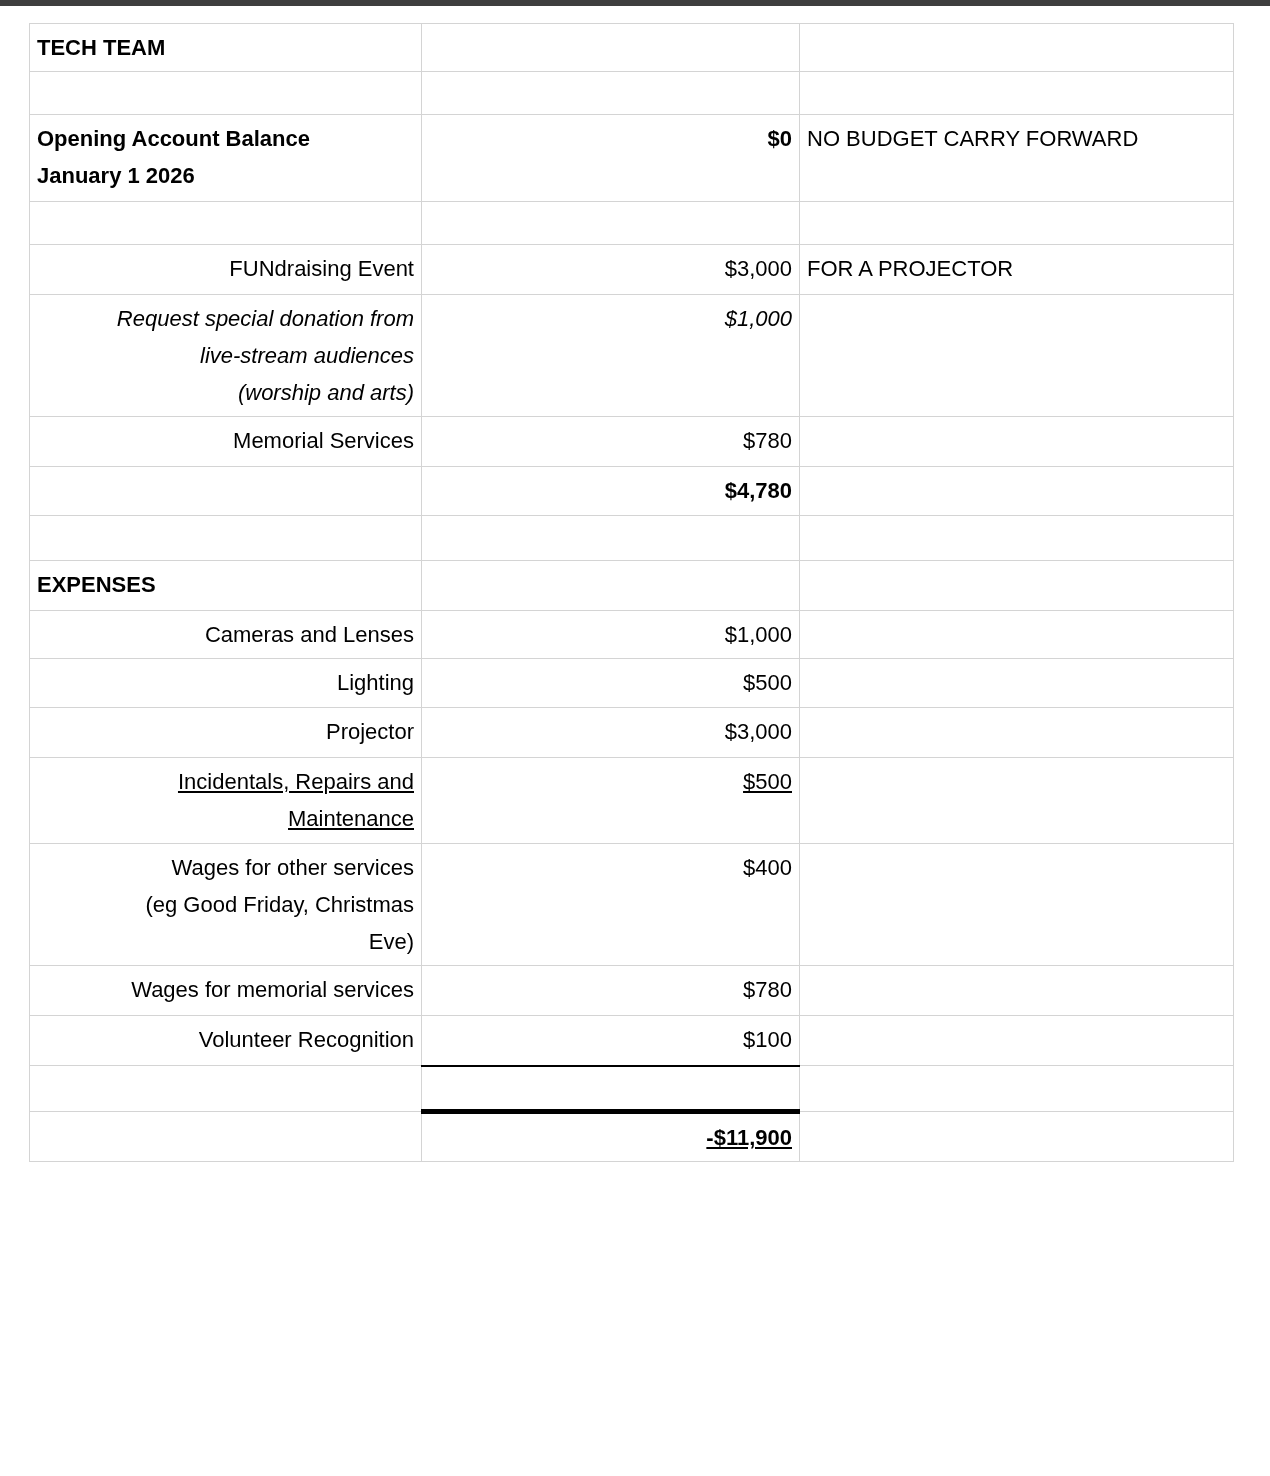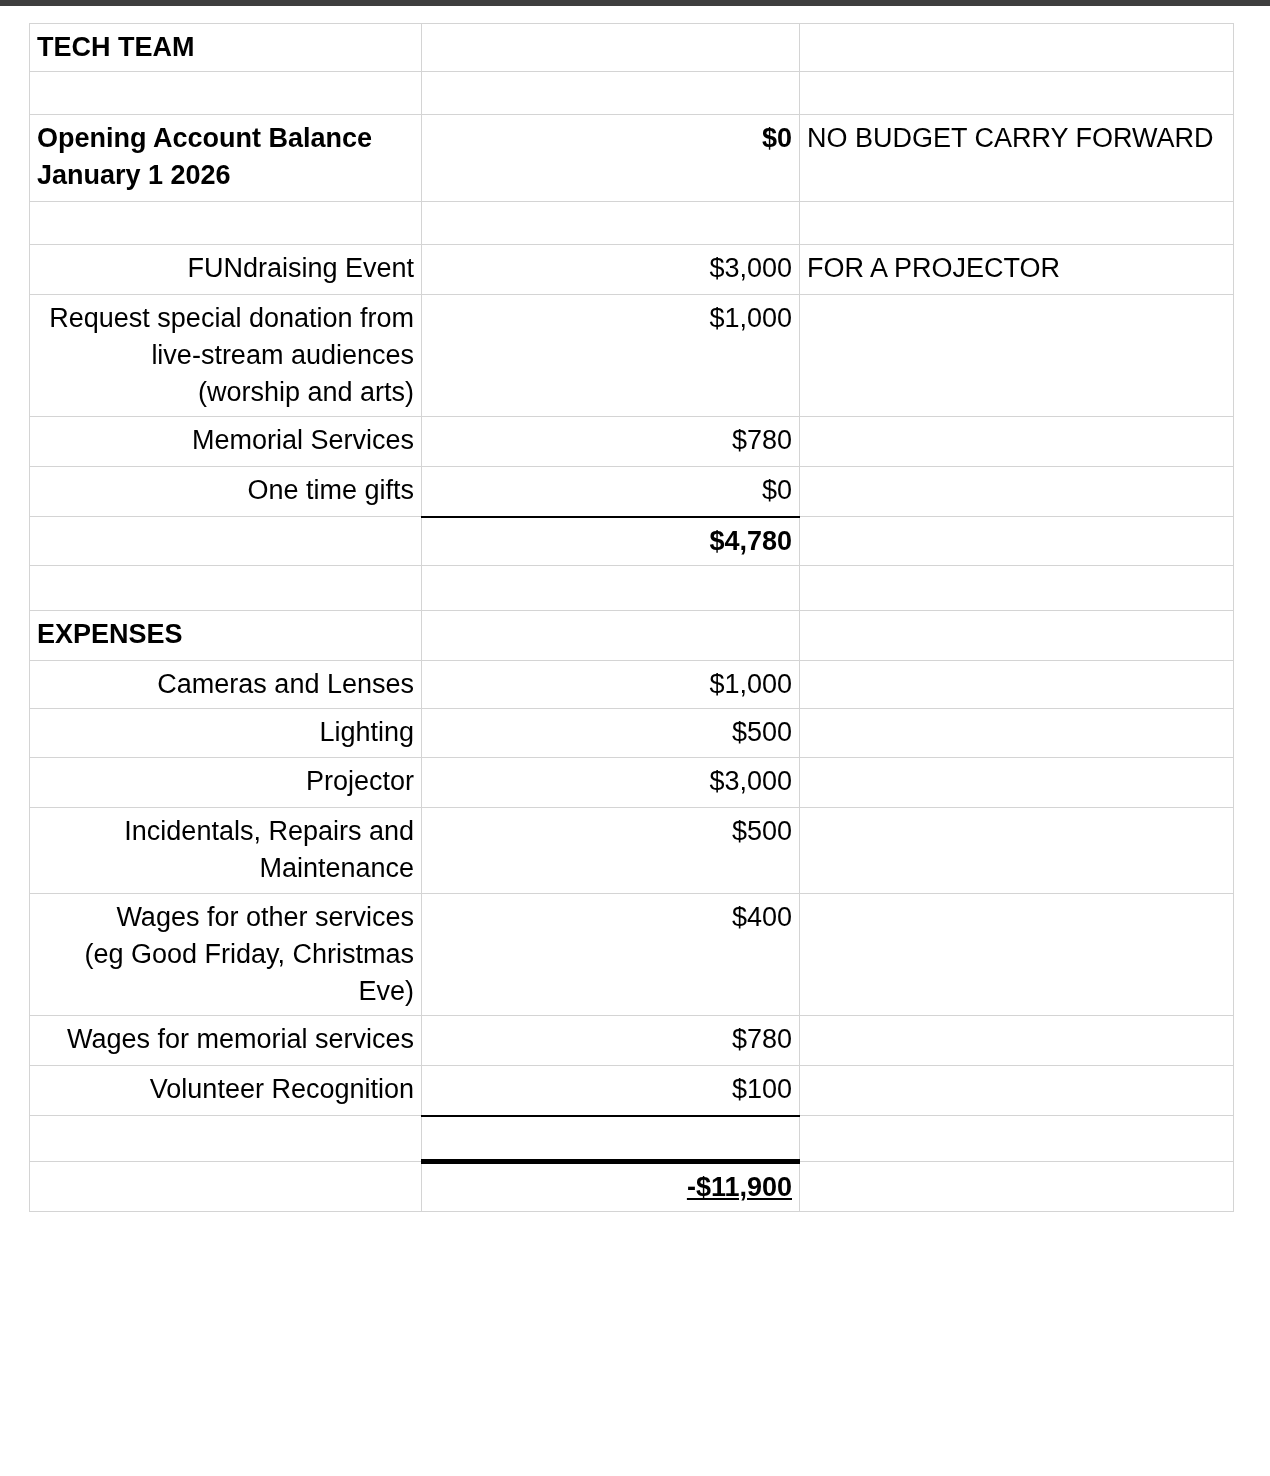--- a/index.html
+++ b/index.html
@@ -14,21 +14,21 @@
   .top-bar {
     width: 100%;
     height: 6px;
     background: #3e3e3e;
   }
   table.sheet {
     border-collapse: collapse;
     table-layout: fixed;
     width: 1204px;
     margin: 17px 0 0 29px;
-    font-size: 27px;
+    font-size: 22px;
     line-height: 37px;
   }
   table.sheet td {
     border: 1px solid #d4d4d4;
     vertical-align: top;
     padding: 5px 7px;
     overflow: hidden;
     white-space: pre-line;
   }
   col.c1 { width: 392px; }
@@ -42,25 +42,25 @@
   
   .bb2 { border-bottom: 2px solid #000000 !important; }
   .bb5 { border-bottom: 5px solid #000000 !important; }
 
   
   .r47  { height: 47px; }
   .r87  { height: 87px; }
   .r43  { height: 43px; text-decoration: underline; }
   .r51  { height: 51px; }
   .r50  { height: 50px; }
-  .r122 { height: 122px; }
+  .r122 { height: 122px; font-style: italic; }
   .r49  { height: 49px; }
   .r45  { height: 45px; }
   .r48  { height: 48px; }
-  .r86  { height: 86px; }
+  .r86  { height: 86px; text-decoration: underline; }
   .r123 { height: 95px; }
   .r46  { height: 46px; }
 </style>
 </head>
 <body>
 
 <div class="top-bar"></div>
 
 <table class="sheet">
   <colgroup>
@@ -105,25 +105,20 @@
   <tr class="r122">
     <td class="ra">Request special donation from
 live-stream audiences
 (worship and arts)</td>
     <td class="ra">$1,000</td>
     <td class="la"></td>
   </tr>
   <tr class="r50">
     <td class="ra">Memorial Services</td>
     <td class="ra">$780</td>
-    <td class="la"></td>
-  </tr>
-  <tr class="r50">
-    <td class="ra">One time gifts</td>
-    <td class="ra bb2">$0</td>
     <td class="la"></td>
   </tr>
 
   <tr class="r49">
     <td></td>
     <td class="b ra">$4,780</td>
     <td></td>
   </tr>
 
   <tr class="r45">

